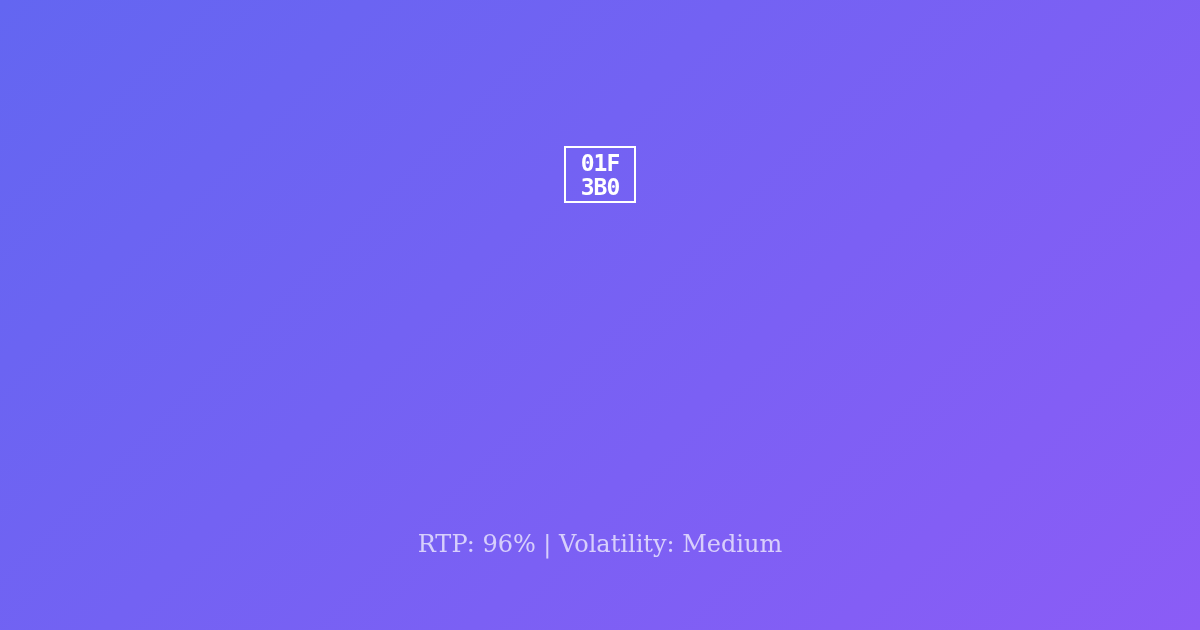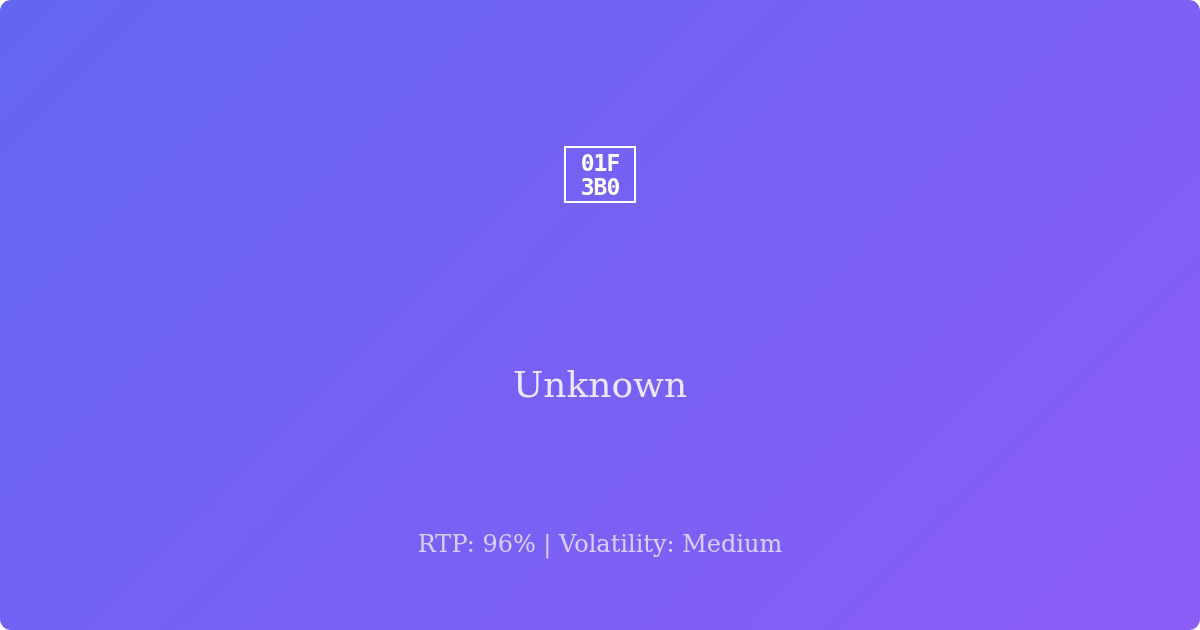--- a/index.html
+++ b/index.html
@@ -18,21 +18,20 @@
   
   .og-card {
     position: relative;
     box-sizing: border-box;
     width: 1200px;
     height: 630px;
     display: flex;
     flex-direction: column;
     align-items: center;
     background-image: linear-gradient(135deg, #6366F1 0%, #8B5CF6 100%);
-    border-radius: 11px;
     -webkit-font-smoothing: antialiased;
   }
 
   
   .title-row {
     position: absolute;
     top: 0;
     left: 0;
     right: 0;
     height: 347px;
@@ -114,17 +113,16 @@
   <div class="title-row">
 
     <span class="tofu-glyph" title="U+1F3B0">
       <span class="tofu-row">01F</span>
       <span class="tofu-row">3B0</span>
     </span>
 
 
   </div>
 
-  <div class="subtitle">Unknown</div>
 
   <div class="footer-meta">RTP: 96% | Volatility: Medium</div>
 
 </div>
 
 </body></html>

